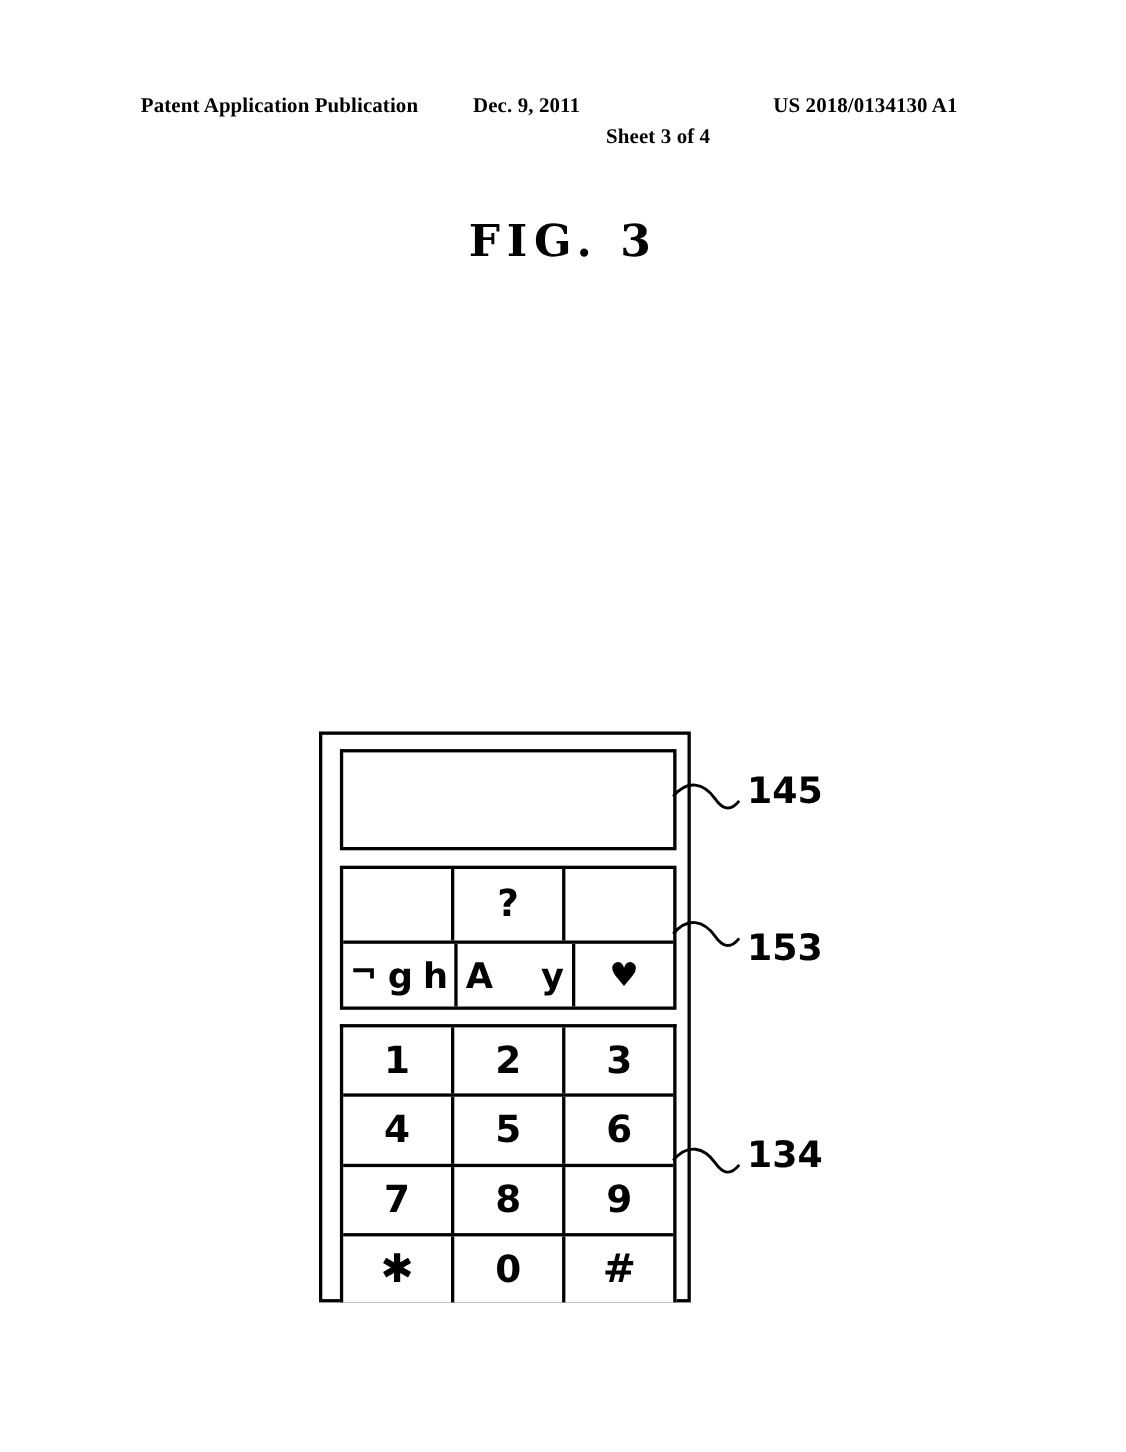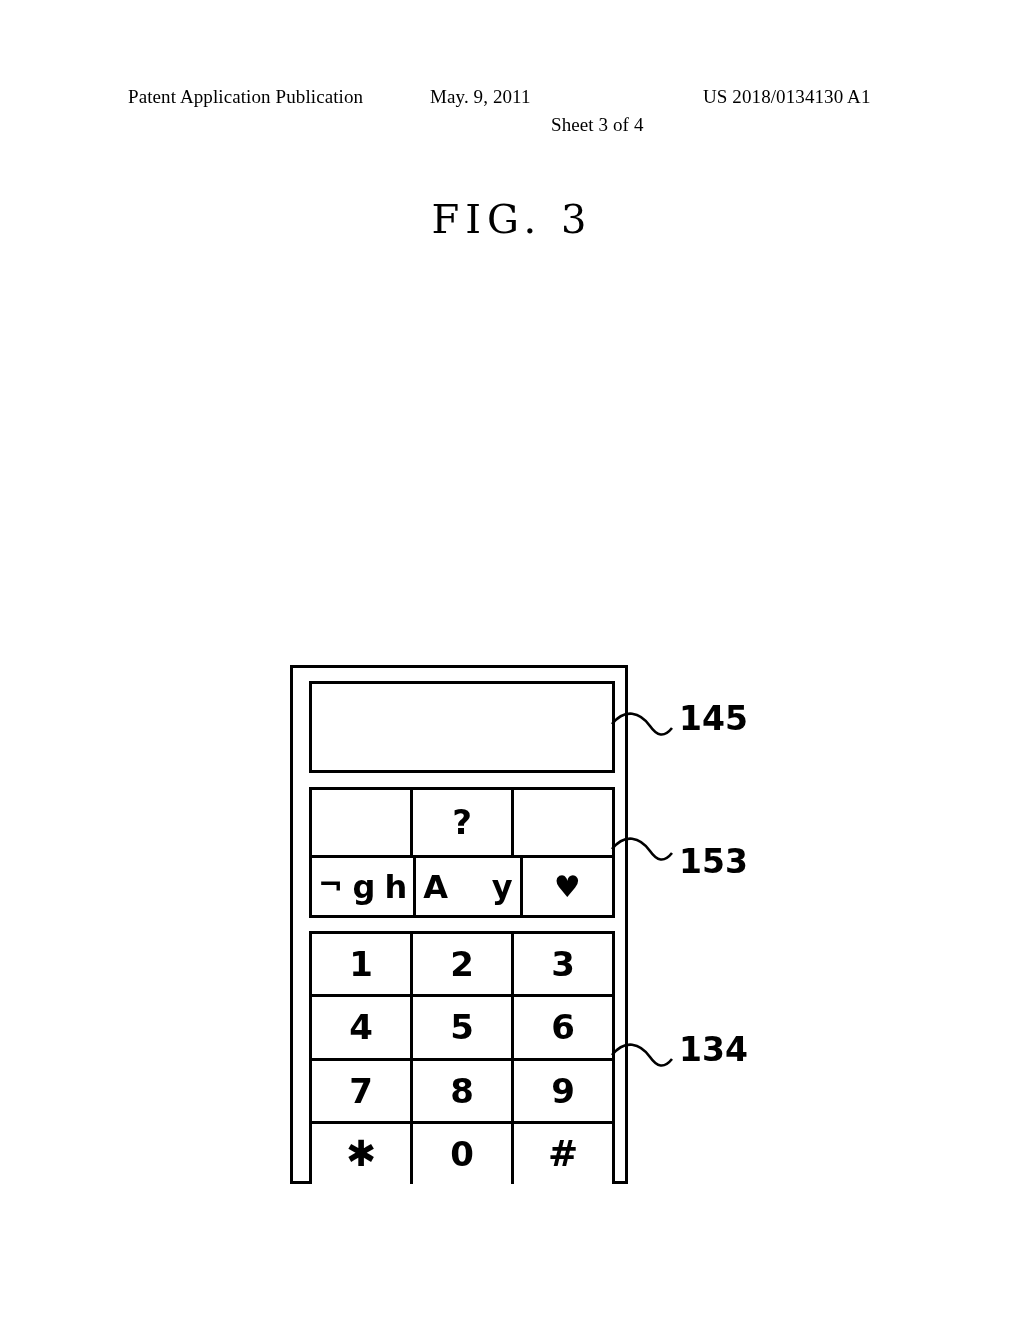--- a/index.html
+++ b/index.html
@@ -19,41 +19,41 @@
   
   .page-header {
     position: absolute;
     left: 0;
     top: 86px;
     width: 812px;
     height: 26px;
     display: flex;
     align-items: baseline;
     font-family: "Liberation Serif", serif;
-    font-weight: normal;
+    font-weight: bold;
     font-size: 19px;
     letter-spacing: 0.1px;
     white-space: nowrap;
   }
   .hdr-pub   { position: absolute; left: 128px; top: 0; }
   .hdr-date  { position: absolute; left: 430px; top: 0; }
   .hdr-sheet { position: absolute; left: 551px; top: 0; margin-top: 28px; }
   .hdr-pat   { position: absolute; left: 703px; top: 0; }
 
   
   .fig-title {
     position: absolute;
     left: 0;
     top: 196px;
     width: 1024px;
     text-align: center;
     font-family: "DejaVu Serif", serif;
     font-size: 40px;
     letter-spacing: 6px;
-    font-weight: 400;
+    font-weight: 700;
   }
 
   
   #device-frame {
     position: absolute;
     left: 290px;
     top: 665px;
     width: 338px;
     height: 519px;
     border: 3px solid #000;
@@ -175,21 +175,21 @@
     width: 1024px;
     height: 1320px;
     pointer-events: none;
   }
 </style>
 </head>
 <body>
 
 <div class="page-header">
   <span class="hdr-pub">Patent Application Publication</span>
-  <span class="hdr-date">May. 9, 2011</span>
+  <span class="hdr-date">Dec. 9, 2011</span>
   <span class="hdr-sheet">Sheet 3 of 4</span>
   <span class="hdr-pat">US 2018/0134130 A1</span>
 </div>
 
 <div class="fig-title">FIG. 3</div>
 
 <div id="device-frame">
 
   <div id="display-area"></div>
 

